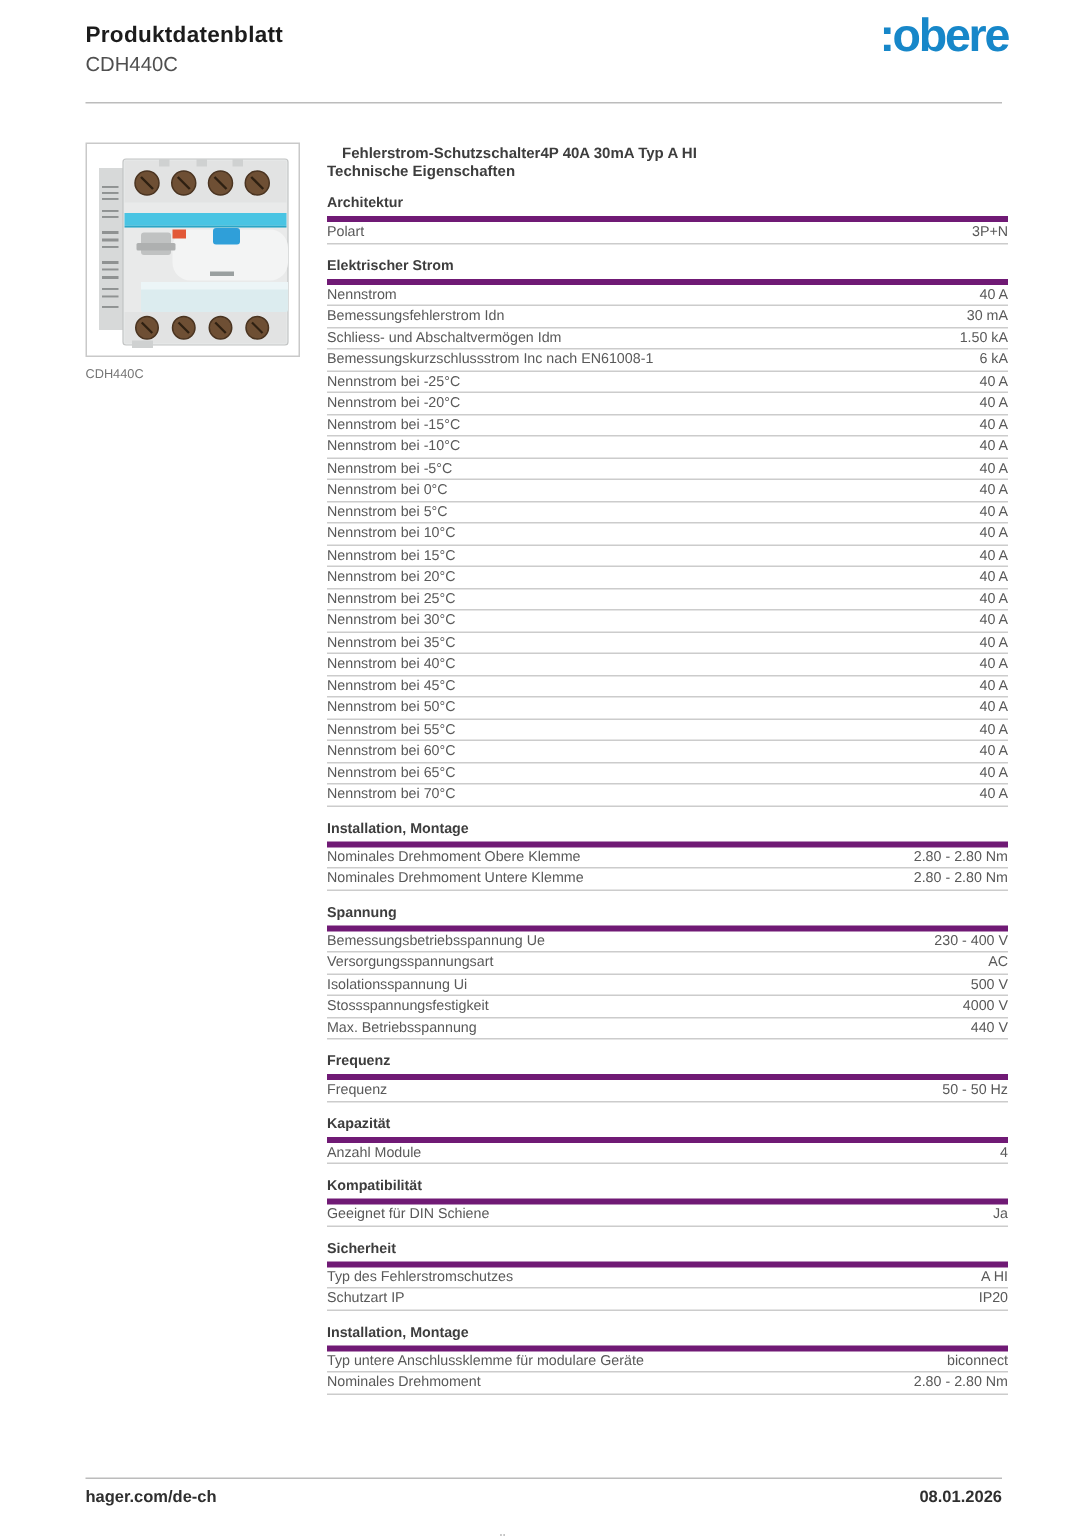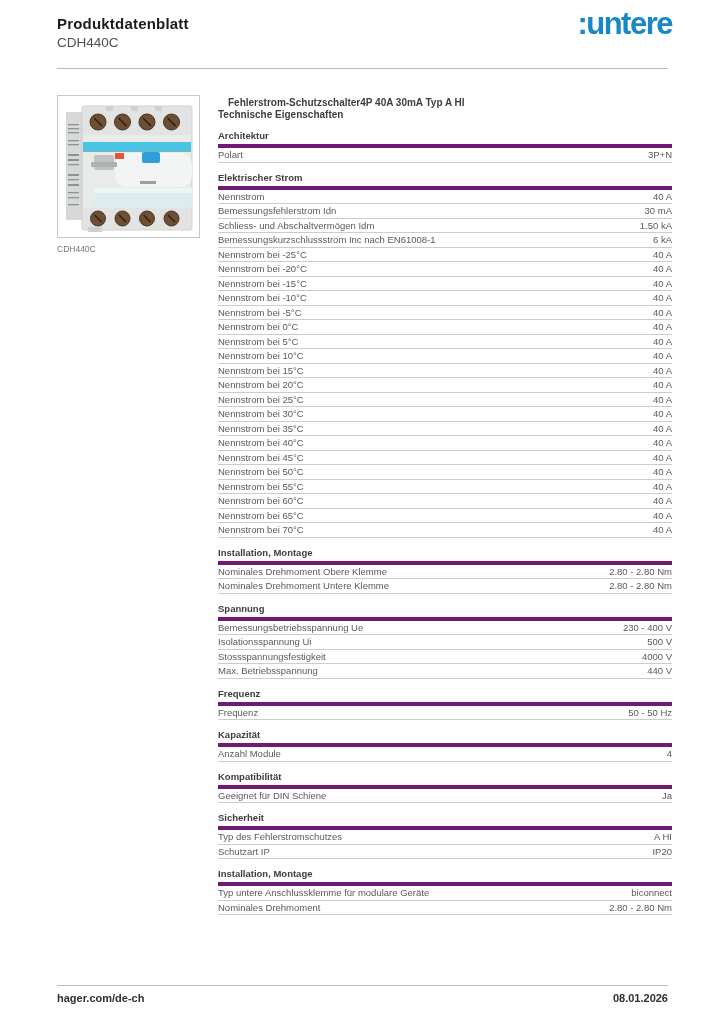--- a/index.html
+++ b/index.html
@@ -36,21 +36,21 @@
   .f-center{position:absolute;left:50%;top:16px;transform:translateX(-50%);color:#9e9e9e;margin-top:15px;}
   .f-right{position:absolute;right:0;top:0;font-weight:bold;color:#2f2f2f;}
 </style>
 </head>
 <body>
 
 <div class="page">
 
   <div class="doc-title">Produktdatenblatt</div>
   <div class="doc-subtitle">CDH440C</div>
-  <div class="logo">:untere</div>
+  <div class="logo">:obere</div>
   <div class="rule header-rule"></div>
 
   <div class="image-box">
     <svg viewBox="0 0 141 141" aria-hidden="true">
 
       <rect x="8" y="16" width="17" height="108" fill="#d7d9d9"></rect>
       <g fill="#8f9292">
         <rect x="10" y="28" width="11" height="1.3"></rect>
           <rect x="10" y="32" width="11" height="1.3"></rect>
         <rect x="10" y="36" width="11" height="1.3"></rect>
@@ -242,20 +242,24 @@
             <span class="val">2.80 - 2.80 Nm</span>
           </div>
         </div>
         <div class="section">
           <div class="section-title">Spannung</div>
           <div class="row">
             <span class="lbl">Bemessungsbetriebsspannung Ue</span>
             <span class="val">230 - 400 V</span>
           </div>
           <div class="row">
+            <span class="lbl">Versorgungsspannungsart</span>
+            <span class="val">AC</span>
+          </div>
+          <div class="row">
             <span class="lbl">Isolationsspannung Ui</span>
             <span class="val">500 V</span>
           </div>
           <div class="row">
             <span class="lbl">Stossspannungsfestigkeit</span>
             <span class="val">4000 V</span>
           </div>
           <div class="row">
             <span class="lbl">Max. Betriebsspannung</span>
             <span class="val">440 V</span>

